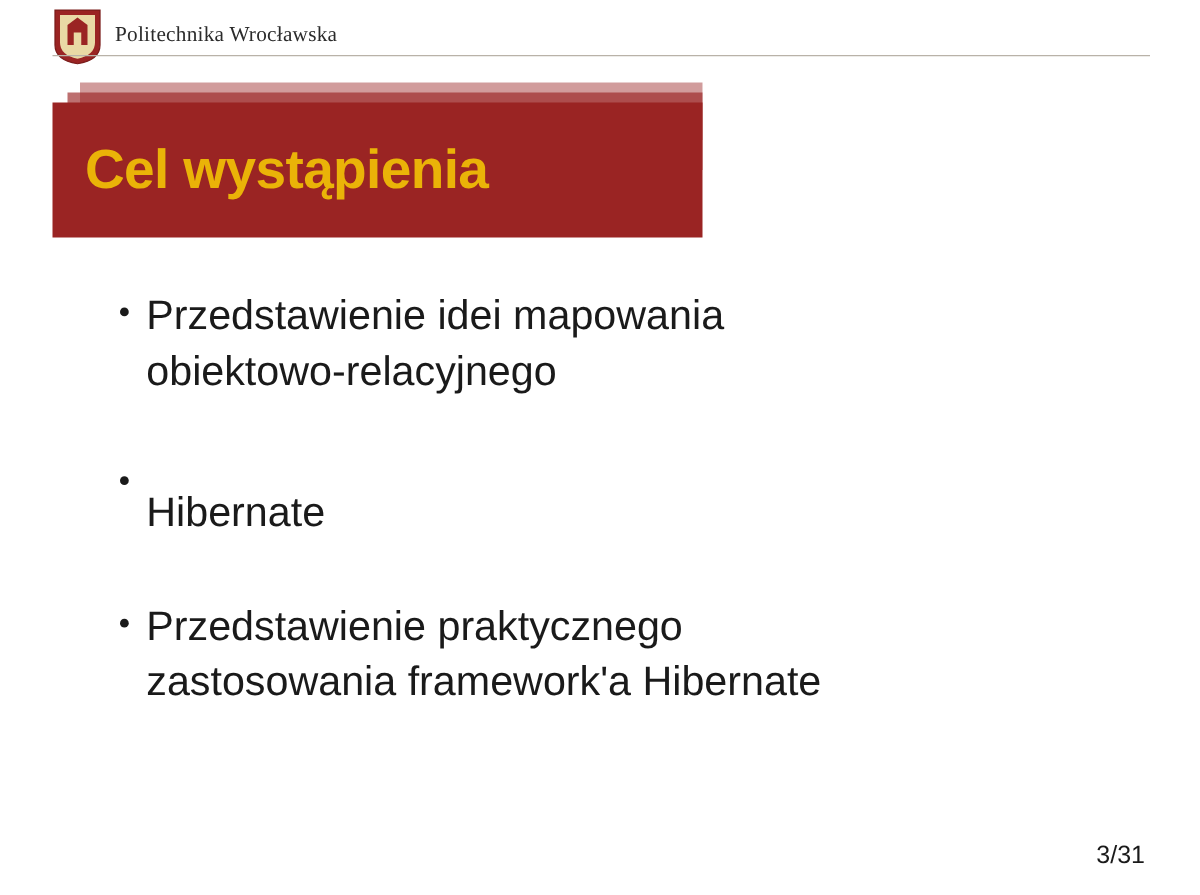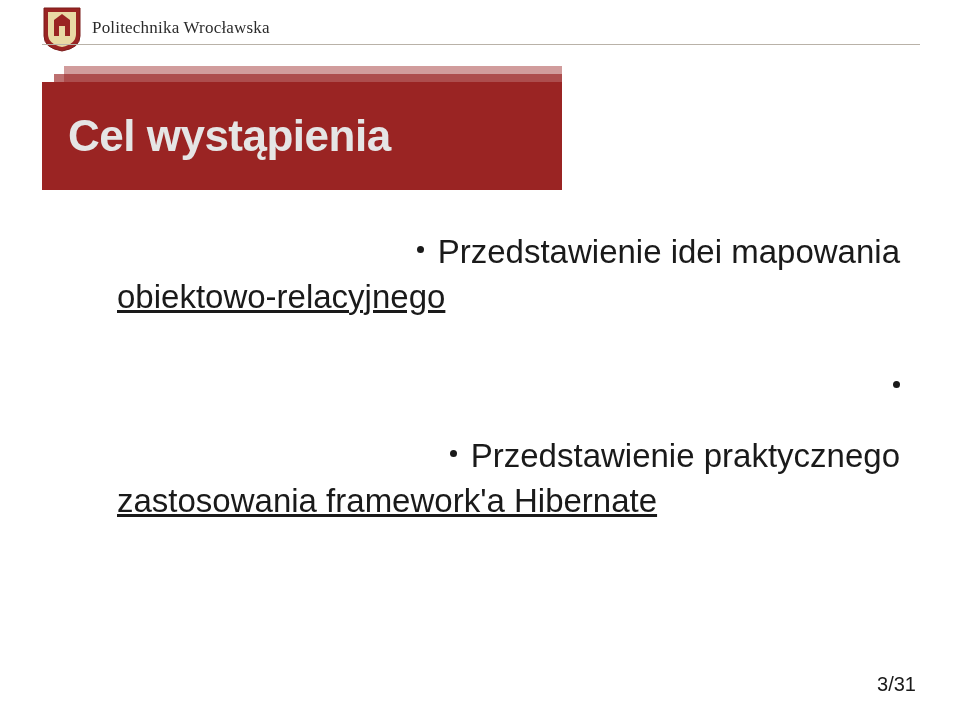--- a/index.html
+++ b/index.html
@@ -72,55 +72,53 @@
     height: 108px;
     background: #9a2423;
     display: flex;
     align-items: center;
     padding-left: 26px;
   }
   .title-text {
     font-family: Verdana, Geneva, sans-serif;
     font-weight: 700;
     font-size: 44px;
-    color: #e5e5e5;
+    color: #eab308;
     letter-spacing: -0.5px;
   }
   .content {
     position: absolute;
     left: 96px;
     top: 230px;
     right: 60px;
   }
   .bullet-group { margin-bottom: 46px; }
   .bullet-line {
     display: flex;
     align-items: flex-start;
     gap: 14px;
     font-size: 33px;
     color: #1a1a1a;
     line-height: 1.35;
     font-family: Verdana, Geneva, sans-serif;
-    justify-content: flex-end;
   }
   .dot {
     flex: 0 0 auto;
     margin-top: 16px;
     width: 7px;
     height: 7px;
     background: #1a1a1a;
     border-radius: 50%;
   }
   .sub-line {
     font-size: 33px;
     color: #1a1a1a;
     line-height: 1.35;
     margin-left: 21px;
     font-family: Verdana, Geneva, sans-serif;
-    text-decoration: underline;
   }
   .page-num {
     position: absolute;
     right: 44px;
     bottom: 20px;
     font-size: 20px;
     color: #1a1a1a;
     font-family: Verdana, Geneva, sans-serif;
   }
 </style>
@@ -157,20 +155,21 @@
         <span class="dot"></span>
         <span>Przedstawienie idei mapowania</span>
       </div>
       <div class="sub-line">obiektowo-relacyjnego</div>
     </div>
 
     <div class="bullet-group">
       <div class="bullet-line">
         <span class="dot"></span>
       </div>
+      <div class="sub-line">Hibernate</div>
     </div>
 
     <div class="bullet-group">
       <div class="bullet-line">
         <span class="dot"></span>
         <span>Przedstawienie praktycznego</span>
       </div>
       <div class="sub-line">zastosowania framework'a Hibernate</div>
     </div>
 

